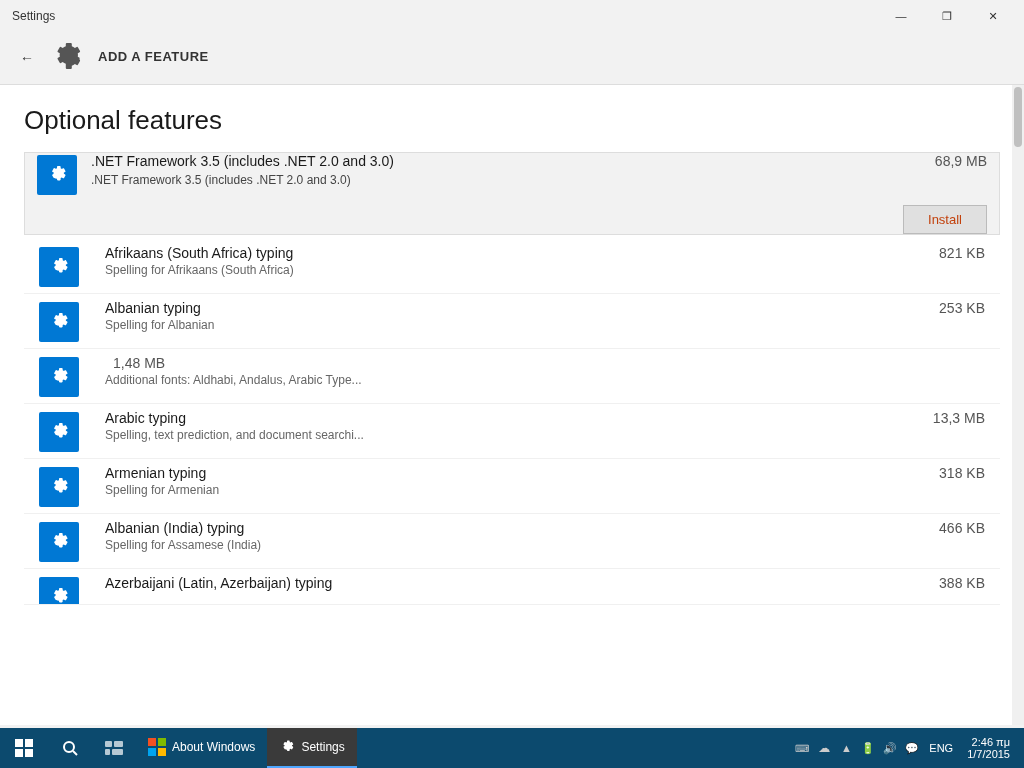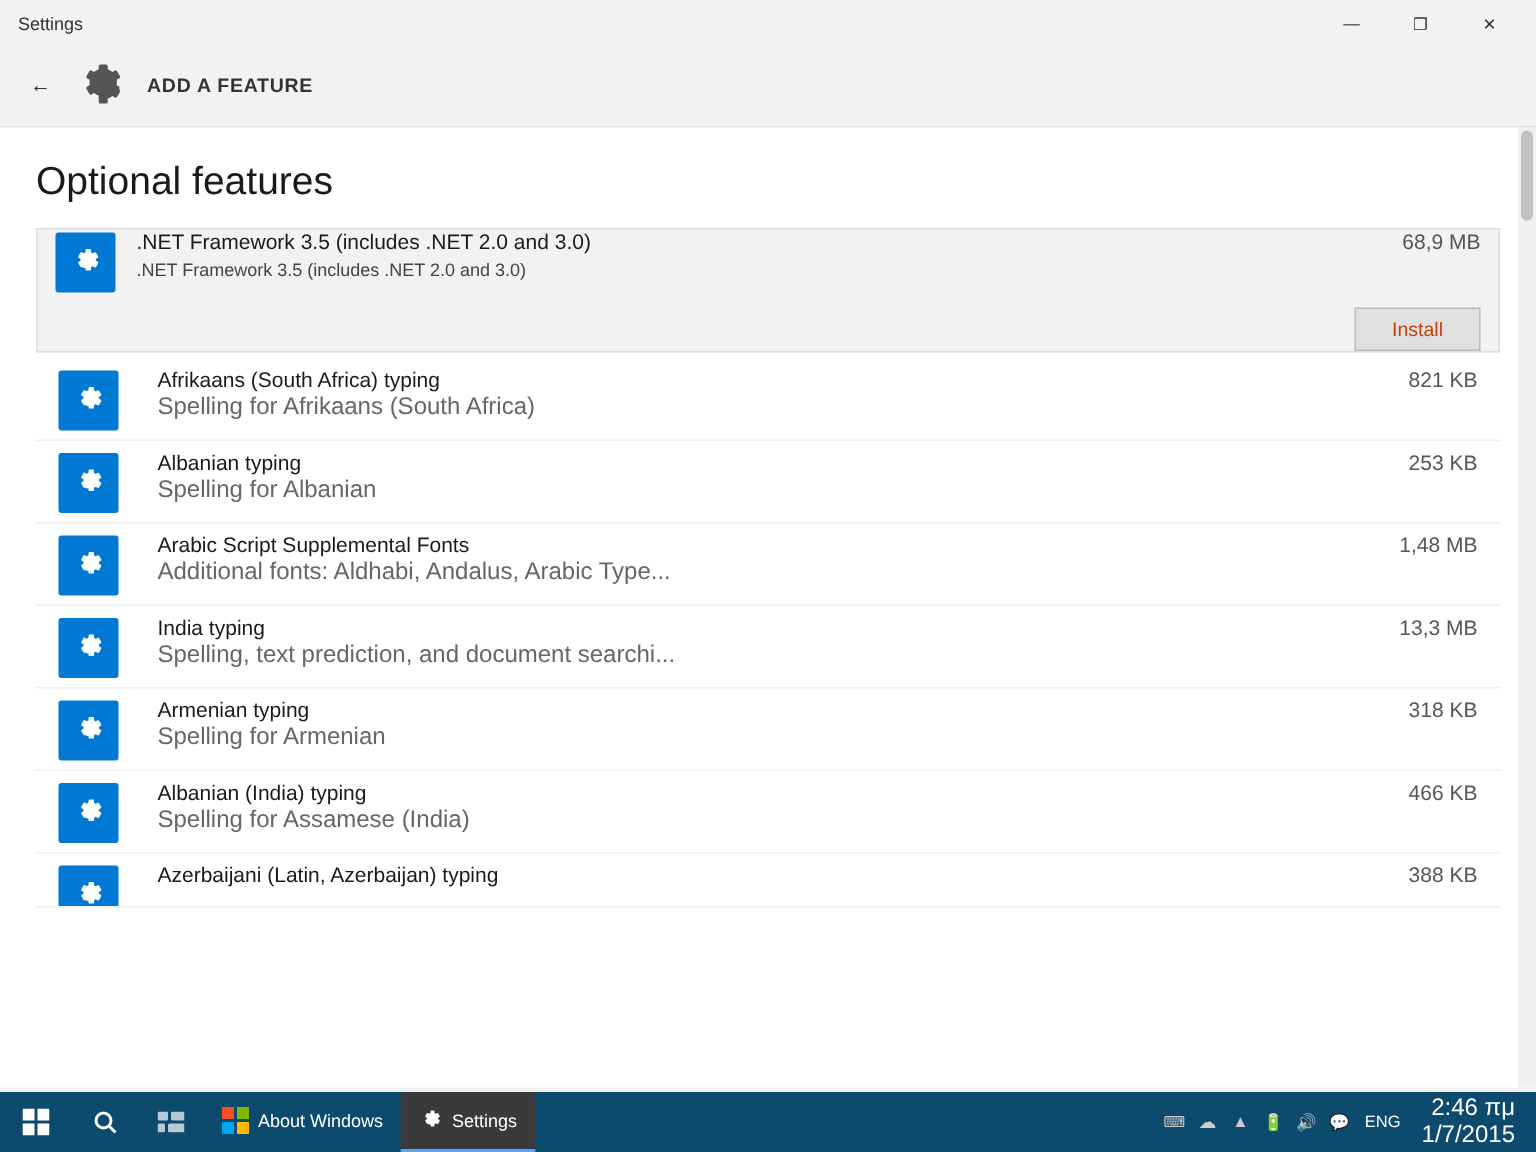--- a/index.html
+++ b/index.html
@@ -144,21 +144,21 @@
       font-size: 14px;
       color: #1a1a1a;
       font-weight: 400;
     }
     .feature-size {
       font-size: 14px;
       color: #555;
       margin-left: 8px;
     }
     .feature-desc {
-      font-size: 16px;
+      font-size: 12px;
       color: #666;
       margin-top: 2px;
     }
 
     
     .expanded-content {
       background: #f2f2f2;
       border: 1px solid #ddd;
       padding: 0 12px;
       margin-bottom: 4px;
@@ -270,21 +270,21 @@
       height: 18px;
       display: flex;
       align-items: center;
       justify-content: center;
       font-size: 13px;
       color: #ccc;
       cursor: pointer;
     }
     .taskbar-time {
       text-align: right;
-      font-size: 16px;
+      font-size: 11px;
       color: white;
       padding: 0 6px;
       cursor: pointer;
     }
     .taskbar-lang {
       font-size: 11px;
       color: white;
       cursor: pointer;
     }
 
@@ -374,36 +374,35 @@
     </li>
 
     <li class="feature-item">
       <div class="feature-icon">
         <svg viewBox="0 0 24 24">
             <path class="gear-path" d="M12 8a4 4 0 100 8 4 4 0 000-8zm8.9 3.4l-1.4-.8a7.9 7.9 0 000-1.2l1.4-.8c.4-.2.5-.7.3-1.1l-1.5-2.6c-.2-.4-.7-.5-1.1-.3l-1.4.8A7.5 7.5 0 0016 4.6V3c0-.5-.4-.9-.9-.9h-2.2c-.5 0-.9.4-.9.9v1.6a7.5 7.5 0 00-1.2.7l-1.4-.8c-.4-.2-.9-.1-1.1.3L6.8 7.5c-.2.4-.1.9.3 1.1l1.4.8a7.9 7.9 0 000 1.2l-1.4.8c-.4.2-.5.7-.3 1.1l1.5 2.6c.2.4.7.5 1.1.3l1.4-.8c.4.3.8.5 1.2.7V17c0 .5.4.9.9.9h2.2c.5 0 .9-.4.9-.9v-1.6c.4-.2.8-.4 1.2-.7l1.4.8c.4.2.9.1 1.1-.3l1.5-2.6c.2-.4.1-.9-.3-1.1z"></path>
           </svg>
       </div>
       <div class="feature-info">
         <div class="feature-name-row">
-          <span class="feature-name">Arabic Script Supplemental Fonts</span>
           <span class="feature-size">1,48 MB</span>
         </div>
         <div class="feature-desc">Additional fonts: Aldhabi, Andalus, Arabic Type...</div>
       </div>
     </li>
 
     <li class="feature-item">
       <div class="feature-icon">
         <svg viewBox="0 0 24 24">
             <path class="gear-path" d="M12 8a4 4 0 100 8 4 4 0 000-8zm8.9 3.4l-1.4-.8a7.9 7.9 0 000-1.2l1.4-.8c.4-.2.5-.7.3-1.1l-1.5-2.6c-.2-.4-.7-.5-1.1-.3l-1.4.8A7.5 7.5 0 0016 4.6V3c0-.5-.4-.9-.9-.9h-2.2c-.5 0-.9.4-.9.9v1.6a7.5 7.5 0 00-1.2.7l-1.4-.8c-.4-.2-.9-.1-1.1.3L6.8 7.5c-.2.4-.1.9.3 1.1l1.4.8a7.9 7.9 0 000 1.2l-1.4.8c-.4.2-.5.7-.3 1.1l1.5 2.6c.2.4.7.5 1.1.3l1.4-.8c.4.3.8.5 1.2.7V17c0 .5.4.9.9.9h2.2c.5 0 .9-.4.9-.9v-1.6c.4-.2.8-.4 1.2-.7l1.4.8c.4.2.9.1 1.1-.3l1.5-2.6c.2-.4.1-.9-.3-1.1z"></path>
           </svg>
       </div>
       <div class="feature-info">
         <div class="feature-name-row">
-          <span class="feature-name">India typing</span>
+          <span class="feature-name">Arabic typing</span>
           <span class="feature-size">13,3 MB</span>
         </div>
         <div class="feature-desc">Spelling, text prediction, and document searchi...</div>
       </div>
     </li>
 
     <li class="feature-item">
       <div class="feature-icon">
         <svg viewBox="0 0 24 24">
             <path class="gear-path" d="M12 8a4 4 0 100 8 4 4 0 000-8zm8.9 3.4l-1.4-.8a7.9 7.9 0 000-1.2l1.4-.8c.4-.2.5-.7.3-1.1l-1.5-2.6c-.2-.4-.7-.5-1.1-.3l-1.4.8A7.5 7.5 0 0016 4.6V3c0-.5-.4-.9-.9-.9h-2.2c-.5 0-.9.4-.9.9v1.6a7.5 7.5 0 00-1.2.7l-1.4-.8c-.4-.2-.9-.1-1.1.3L6.8 7.5c-.2.4-.1.9.3 1.1l1.4.8a7.9 7.9 0 000 1.2l-1.4.8c-.4.2-.5.7-.3 1.1l1.5 2.6c.2.4.7.5 1.1.3l1.4-.8c.4.3.8.5 1.2.7V17c0 .5.4.9.9.9h2.2c.5 0 .9-.4.9-.9v-1.6c.4-.2.8-.4 1.2-.7l1.4.8c.4.2.9.1 1.1-.3l1.5-2.6c.2-.4.1-.9-.3-1.1z"></path>

